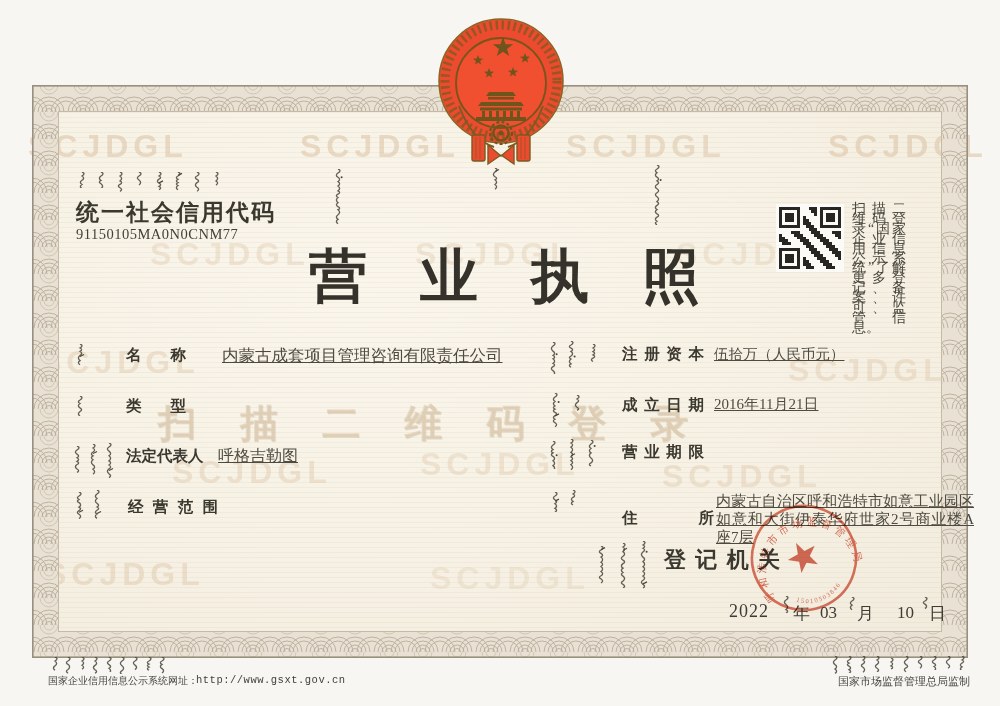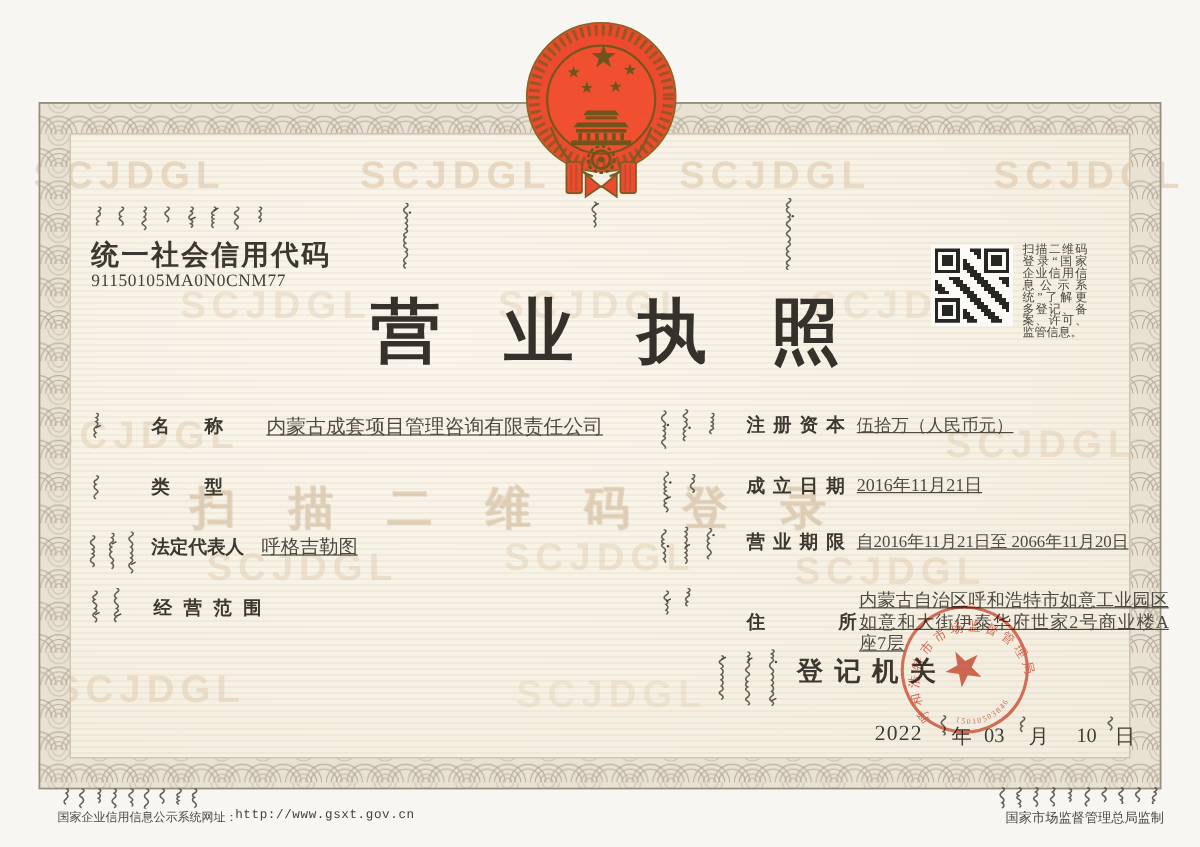--- a/index.html
+++ b/index.html
@@ -25,21 +25,21 @@
   .abs{position:absolute;white-space:nowrap;}
   .lbl{color:#3b382f;font-weight:bold;display:block;text-align:justify;text-align-last:justify;}
   .val{color:#4e4a40;text-decoration:underline;}
   .par{white-space:normal;text-align:justify;}
   .mg-row{position:absolute;display:flex;align-items:flex-start;}
   .mg{display:inline-block;}
   .scope-end{display:inline-block;width:13px;height:9px;vertical-align:middle;
      border-top:3px solid #2e2c26;border-bottom:3px solid #2e2c26;margin-left:4px;}
   .qrbox{position:absolute;left:776px;top:204px;width:68px;height:68px;background:#fbfaf6;
      display:flex;align-items:center;justify-content:center;}
-  .qrcap{position:absolute;left:852px;top:204px;width:54px;font-size:10px;line-height:9.9px;
+  .qrcap{position:absolute;left:852px;top:204px;width:54px;font-size:14px;line-height:9.9px;
      color:#4a473e;white-space:normal;text-align:justify;}
   .stamp{position:absolute;left:731px;top:485px;width:146px;height:146px;opacity:.88;
      mix-blend-mode:multiply;}
   .title{position:absolute;left:309px;top:238px;font-size:58px;font-weight:bold;
      letter-spacing:53px;color:#34322a;font-family:"Liberation Sans","DejaVu Sans",sans-serif;
      white-space:nowrap;}
   .datec{color:#3f3c34;font-size:17px;}
   .foot{color:#4b4840;font-size:10px;}
 </style>
 </head>
@@ -379,21 +379,20 @@
       </svg></div>
   <div class="mg abs" style="left:566px;top:439px"><svg width="11" height="33" viewBox="0 0 11 33">
         <path d="M5 0 q4 1.5 0 4 q3.2 2.0821043491363525 0 4.164208698272705 q3.2 2.5854429721832277 0 5.170885944366455 q3.2 2.2578733921051026 0 4.515746784210205 q3.2 1.8599424839019776 0 3.719884967803955 q3.2 2.0490721225738526 0 4.098144245147705 q3.2 2.5545591831207277 0 5.109118366241455 " stroke="#4b463a" stroke-width="1.35" fill="none" opacity=".85"></path>
         <path d="M5 16.701903820037842 l4 -2" stroke="#4b463a" stroke-width="1.2" fill="none"></path>
       </svg></div>
   <div class="mg abs" style="left:586px;top:440px"><svg width="11" height="28" viewBox="0 0 11 28">
         <path d="M5 0 q4 1.5 0 4 q-3.2 2.2750944942235947 0 4.550188988447189 q-3.2 2.164886233210564 0 4.329772466421128 q-3.2 2.550349149107933 0 5.100698298215866 q3.2 2.4342641521245243 0 4.868528304249049 q-3.2 1.548304307460785 0 3.09660861492157 " stroke="#4b463a" stroke-width="1.35" fill="none" opacity=".85"></path>
         <circle cx="8.6" cy="5.9159486293792725" r="1" fill="#4b463a"></circle>
       </svg></div>
   <span class="lbl abs" style="left:622px;top:442px;width:82px;font-size:15.5px">营业期限</span>
-  <div class="abs val" style="left:714px;top:443px;font-size:14px">自2016年11月21日至 2066年11月20日</div>
 
   <div class="mg abs" style="left:550px;top:492px"><svg width="11" height="20" viewBox="0 0 11 20">
         <path d="M5 0 q4 1.5 0 4 q-3.2 1.8762602299451827 0 3.7525204598903654 q3.2 1.9655660718679429 0 3.9311321437358857 q3.2 2.356503903865814 0 4.713007807731628 q3.2 1.8988793730735778 0 3.7977587461471556 " stroke="#4b463a" stroke-width="1.35" fill="none" opacity=".85"></path>
         <path d="M5 9.142188549041748 l4 -2" stroke="#4b463a" stroke-width="1.2" fill="none"></path>
       </svg></div>
   <div class="mg abs" style="left:568px;top:490px"><svg width="11" height="16" viewBox="0 0 11 16">
         <path d="M5 0 q4 1.5 0 4 q3.2 1.640439546108246 0 3.280879092216492 q-3.2 2.079430341720581 0 4.158860683441162 q-3.2 1.7971038669347763 0 3.5942077338695526 " stroke="#4b463a" stroke-width="1.35" fill="none" opacity=".85"></path>
       </svg></div>
   <span class="lbl abs" style="left:622px;top:508px;width:92px;font-size:15.5px">住所</span>
   <div class="abs val par" style="left:716px;top:493px;width:258px;font-size:15px;line-height:17.8px">内蒙古自治区呼和浩特市如意工业园区如意和大街伊泰华府世家2号商业楼A座7层</div>

